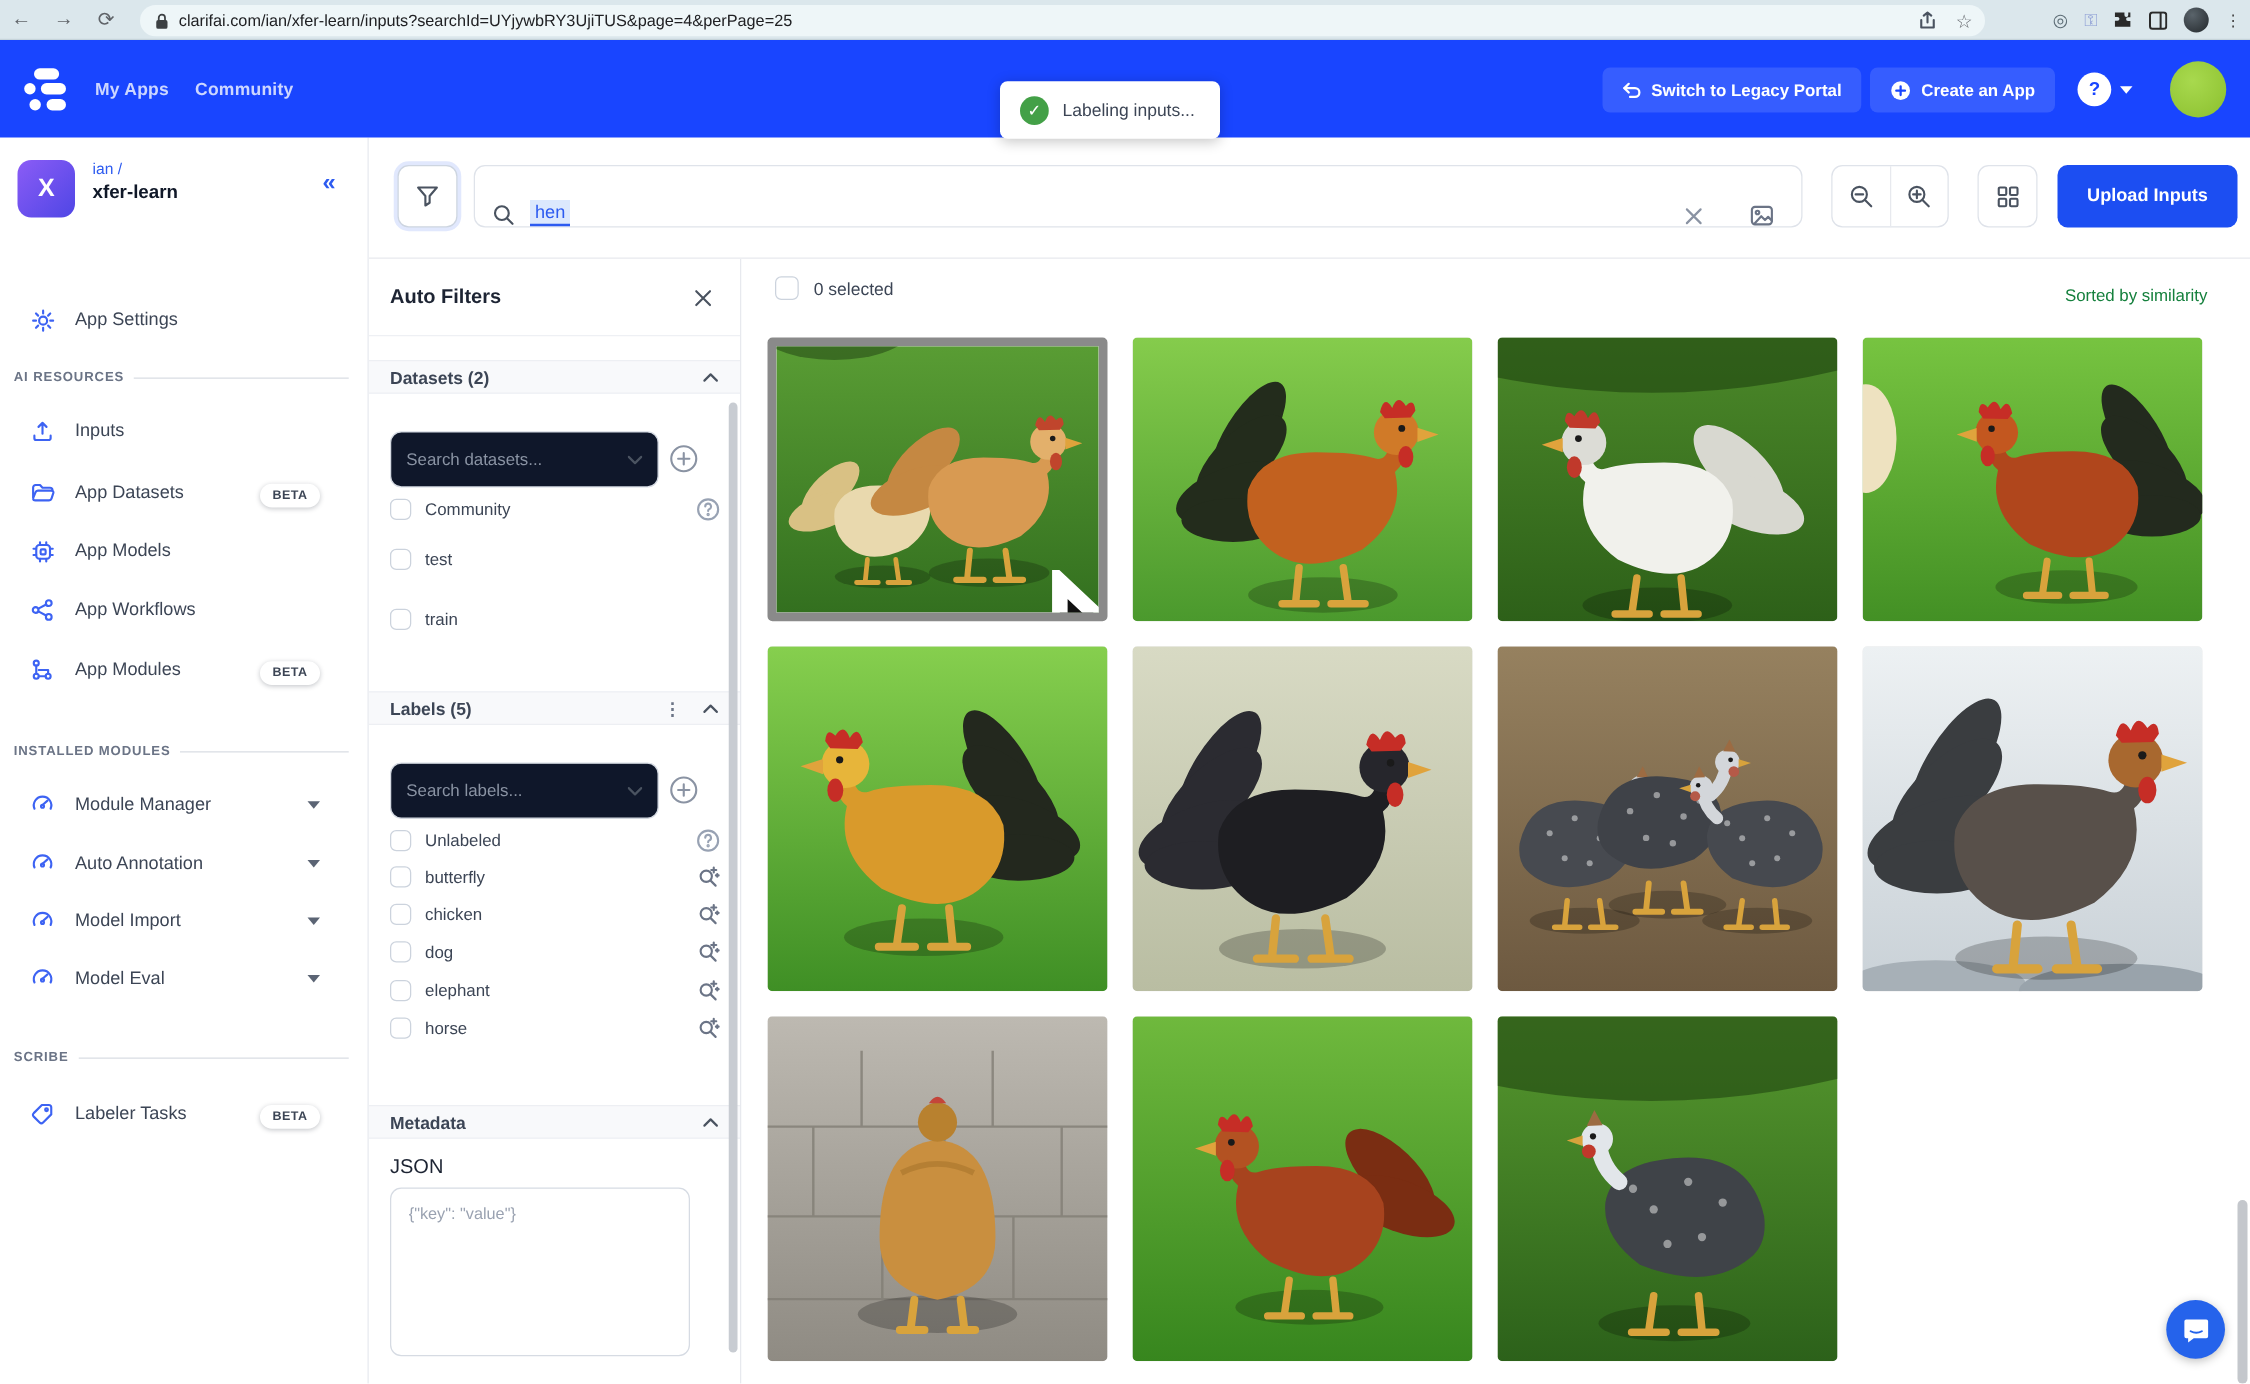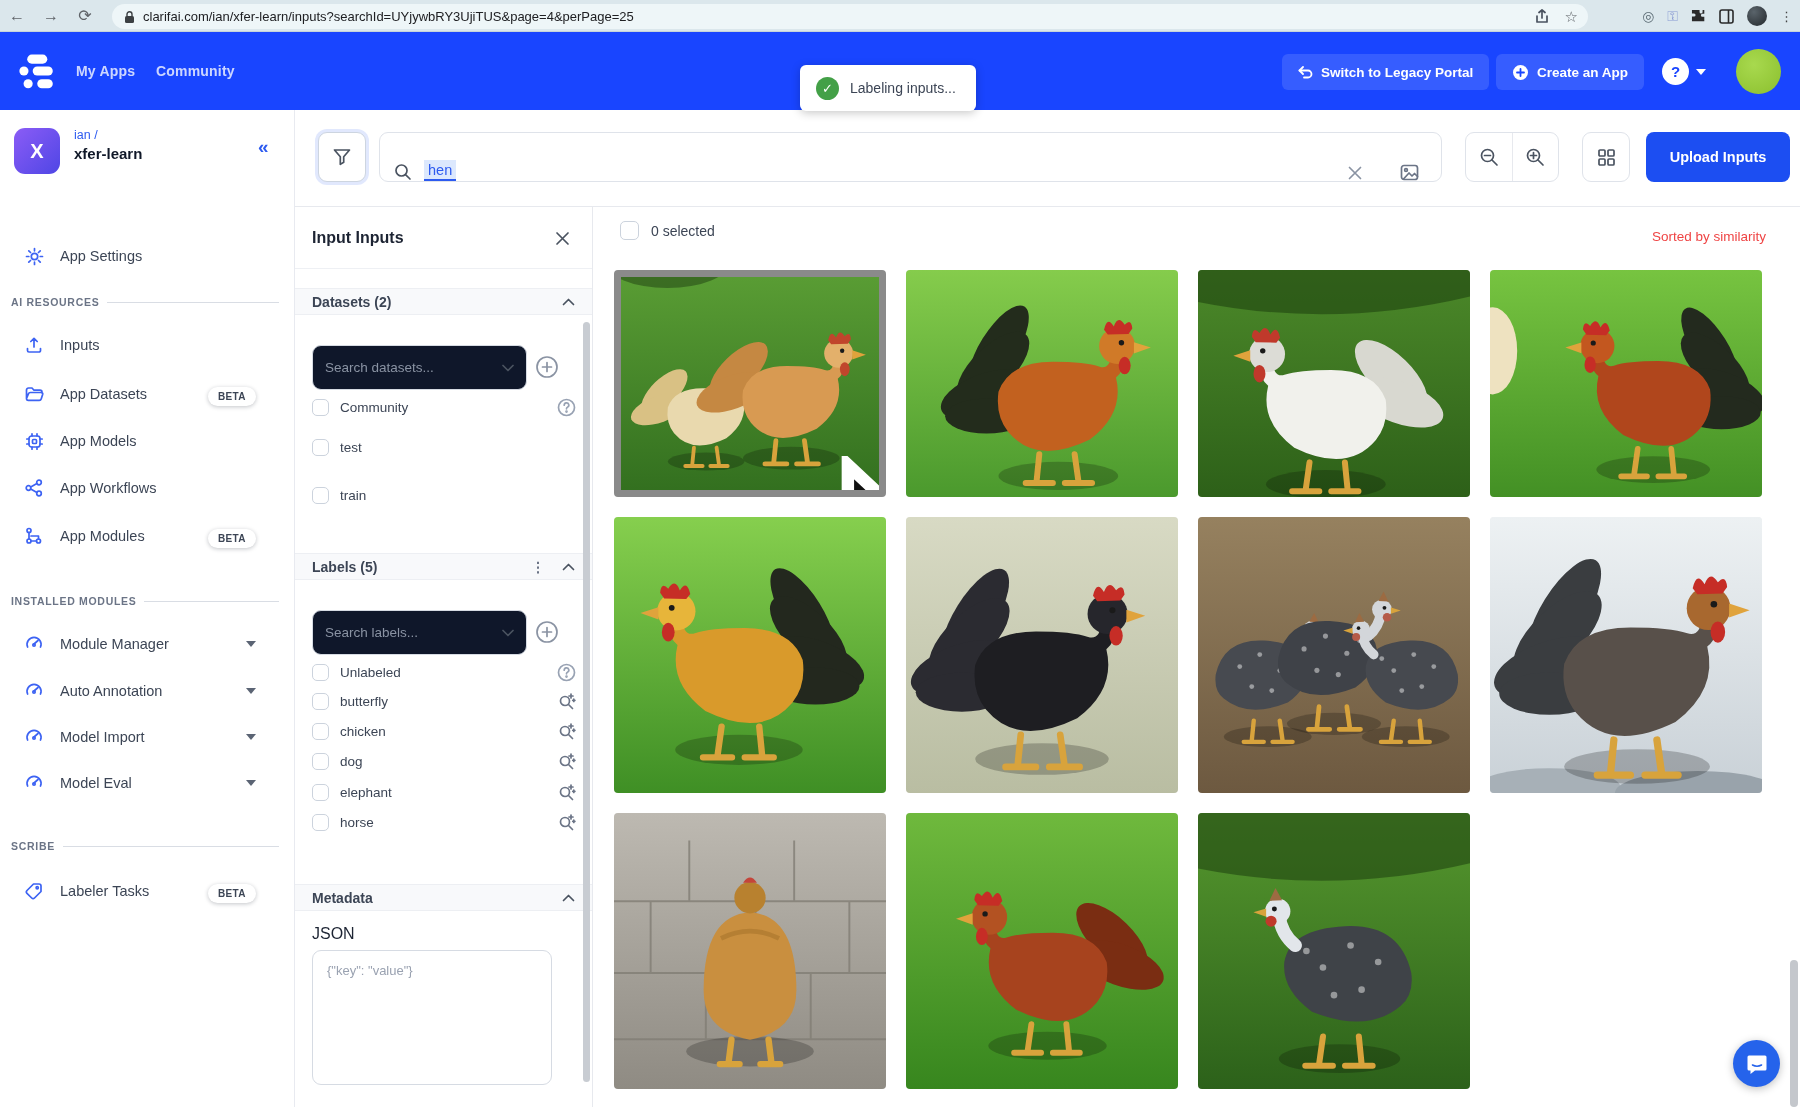--- a/index.html
+++ b/index.html
@@ -71,21 +71,21 @@
   .chk { width:17px; height:17px; border:1.6px solid #ccd3dd; border-radius:5px; background:#fff; cursor:pointer; flex:none; }
   .row-ic { margin-left:auto; cursor:pointer; display:flex; }
   .json-label { position:absolute; left:17px; font-size:16px; color:#1d2433; }
   .json-area { position:absolute; left:17px; width:240px; height:135px; border:1px solid #d6dbe3; border-radius:9px; resize:none; padding:12px 14px; font-size:13px; color:#3c4555; font-family:"Liberation Sans",sans-serif; }
   .json-area::placeholder { color:#9aa2b1; }
   .panel-scroll { position:absolute; right:2px; top:115px; width:7px; height:760px; background:#c8ccd2; border-radius:4px; cursor:pointer;}
 
   
   .main { position:absolute; left:594px; top:207px; right:0; bottom:0; background:#fff; overflow:hidden; }
   .sel-row { position:absolute; left:26px; top:14px; display:flex; align-items:center; gap:12px; font-size:14px; color:#3c4555; }
-  .sorted { position:absolute; right:34px; top:22px; font-size:13.5px; color:#ef4444; }
+  .sorted { position:absolute; right:34px; top:22px; font-size:13.5px; color:#15803d; }
   .tile { position:absolute; border-radius:4px; overflow:hidden; cursor:pointer; background:#eee; }
   .tile svg { display:block; width:100%; height:100%; }
   .tile.selected { border:7px solid #8a8a8a; }
   .cursor-svg { position:absolute; left:62%; top:84%; z-index:5; }
 
   
   .chat-fab { position:absolute; left:1733px; top:1040px; width:47px; height:47px; border-radius:50%; background:#2563eb; display:flex; align-items:center; justify-content:center; cursor:pointer; z-index:45; box-shadow:0 2px 8px rgba(0,0,0,.25);}
   .win-scroll { position:absolute; right:2px; top:960px; width:8px; height:147px; background:#c4c7cc; border-radius:4px; z-index:60; cursor:pointer;}
   svg.sicon { stroke:#3d63f3; fill:none; stroke-width:1.7; stroke-linecap:round; stroke-linejoin:round; }
   svg.gicon { stroke:#4a5360; fill:none; stroke-width:1.7; stroke-linecap:round; stroke-linejoin:round; }
@@ -356,21 +356,21 @@
           <rect x="11" y="2" width="6" height="6" rx="1"></rect>
           <rect x="2" y="11" width="6" height="6" rx="1"></rect>
           <rect x="11" y="11" width="6" height="6" rx="1"></rect>
         </svg>
     </div>
     <button class="upload-btn">Upload Inputs</button>
   </div>
 
   <div class="filters">
     <div class="f-title-row">
-      <div class="f-title">Input Inputs</div>
+      <div class="f-title">Auto Filters</div>
       <span class="f-close"><svg class="gicon" width="15" height="15" viewBox="0 0 15 15">
             <path d="M2 2 L13 13 M13 2 L2 13"></path>
           </svg></span>
     </div>
 
     <div class="f-sect" style="top:81px">
       <span>Datasets (2)</span>
         <span class="spacer"></span>
       <svg class="gicon" width="13" height="8" viewBox="0 0 13 8">
           <path d="M1.5 6.5 L6.5 1.5 L11.5 6.5"></path>

